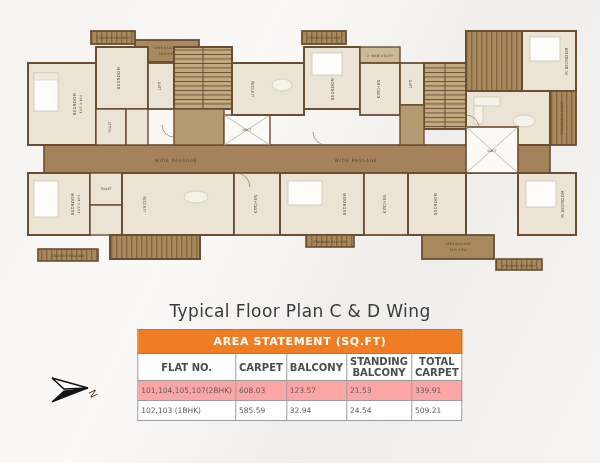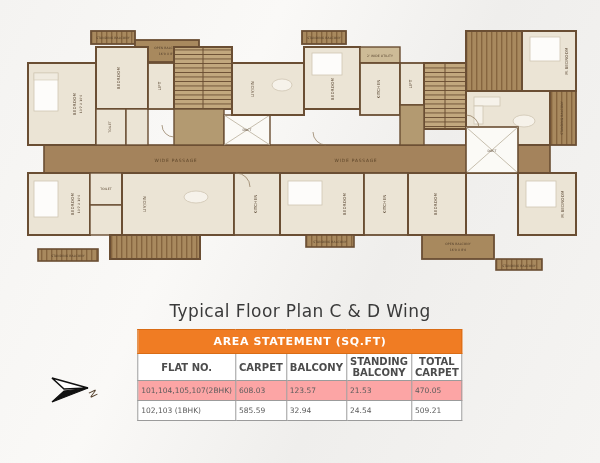--- a/index.html
+++ b/index.html
@@ -187,21 +187,21 @@
         <th class="c-car">CARPET</th>
         <th class="c-bal">BALCONY</th>
         <th class="c-st">STANDING BALCONY</th>
         <th class="c-tot">TOTAL CARPET</th>
       </tr>
       <tr class="alt">
         <td>101,104,105,107(2BHK)</td>
         <td>608.03</td>
         <td>123.57</td>
         <td>21.53</td>
-        <td>470.05</td>
+        <td>339.91</td>
       </tr>
       <tr>
         <td>102,103 (1BHK)</td>
         <td>585.59</td>
         <td>32.94</td>
         <td>24.54</td>
         <td>509.21</td>
       </tr>
     </tbody>
       </table>

